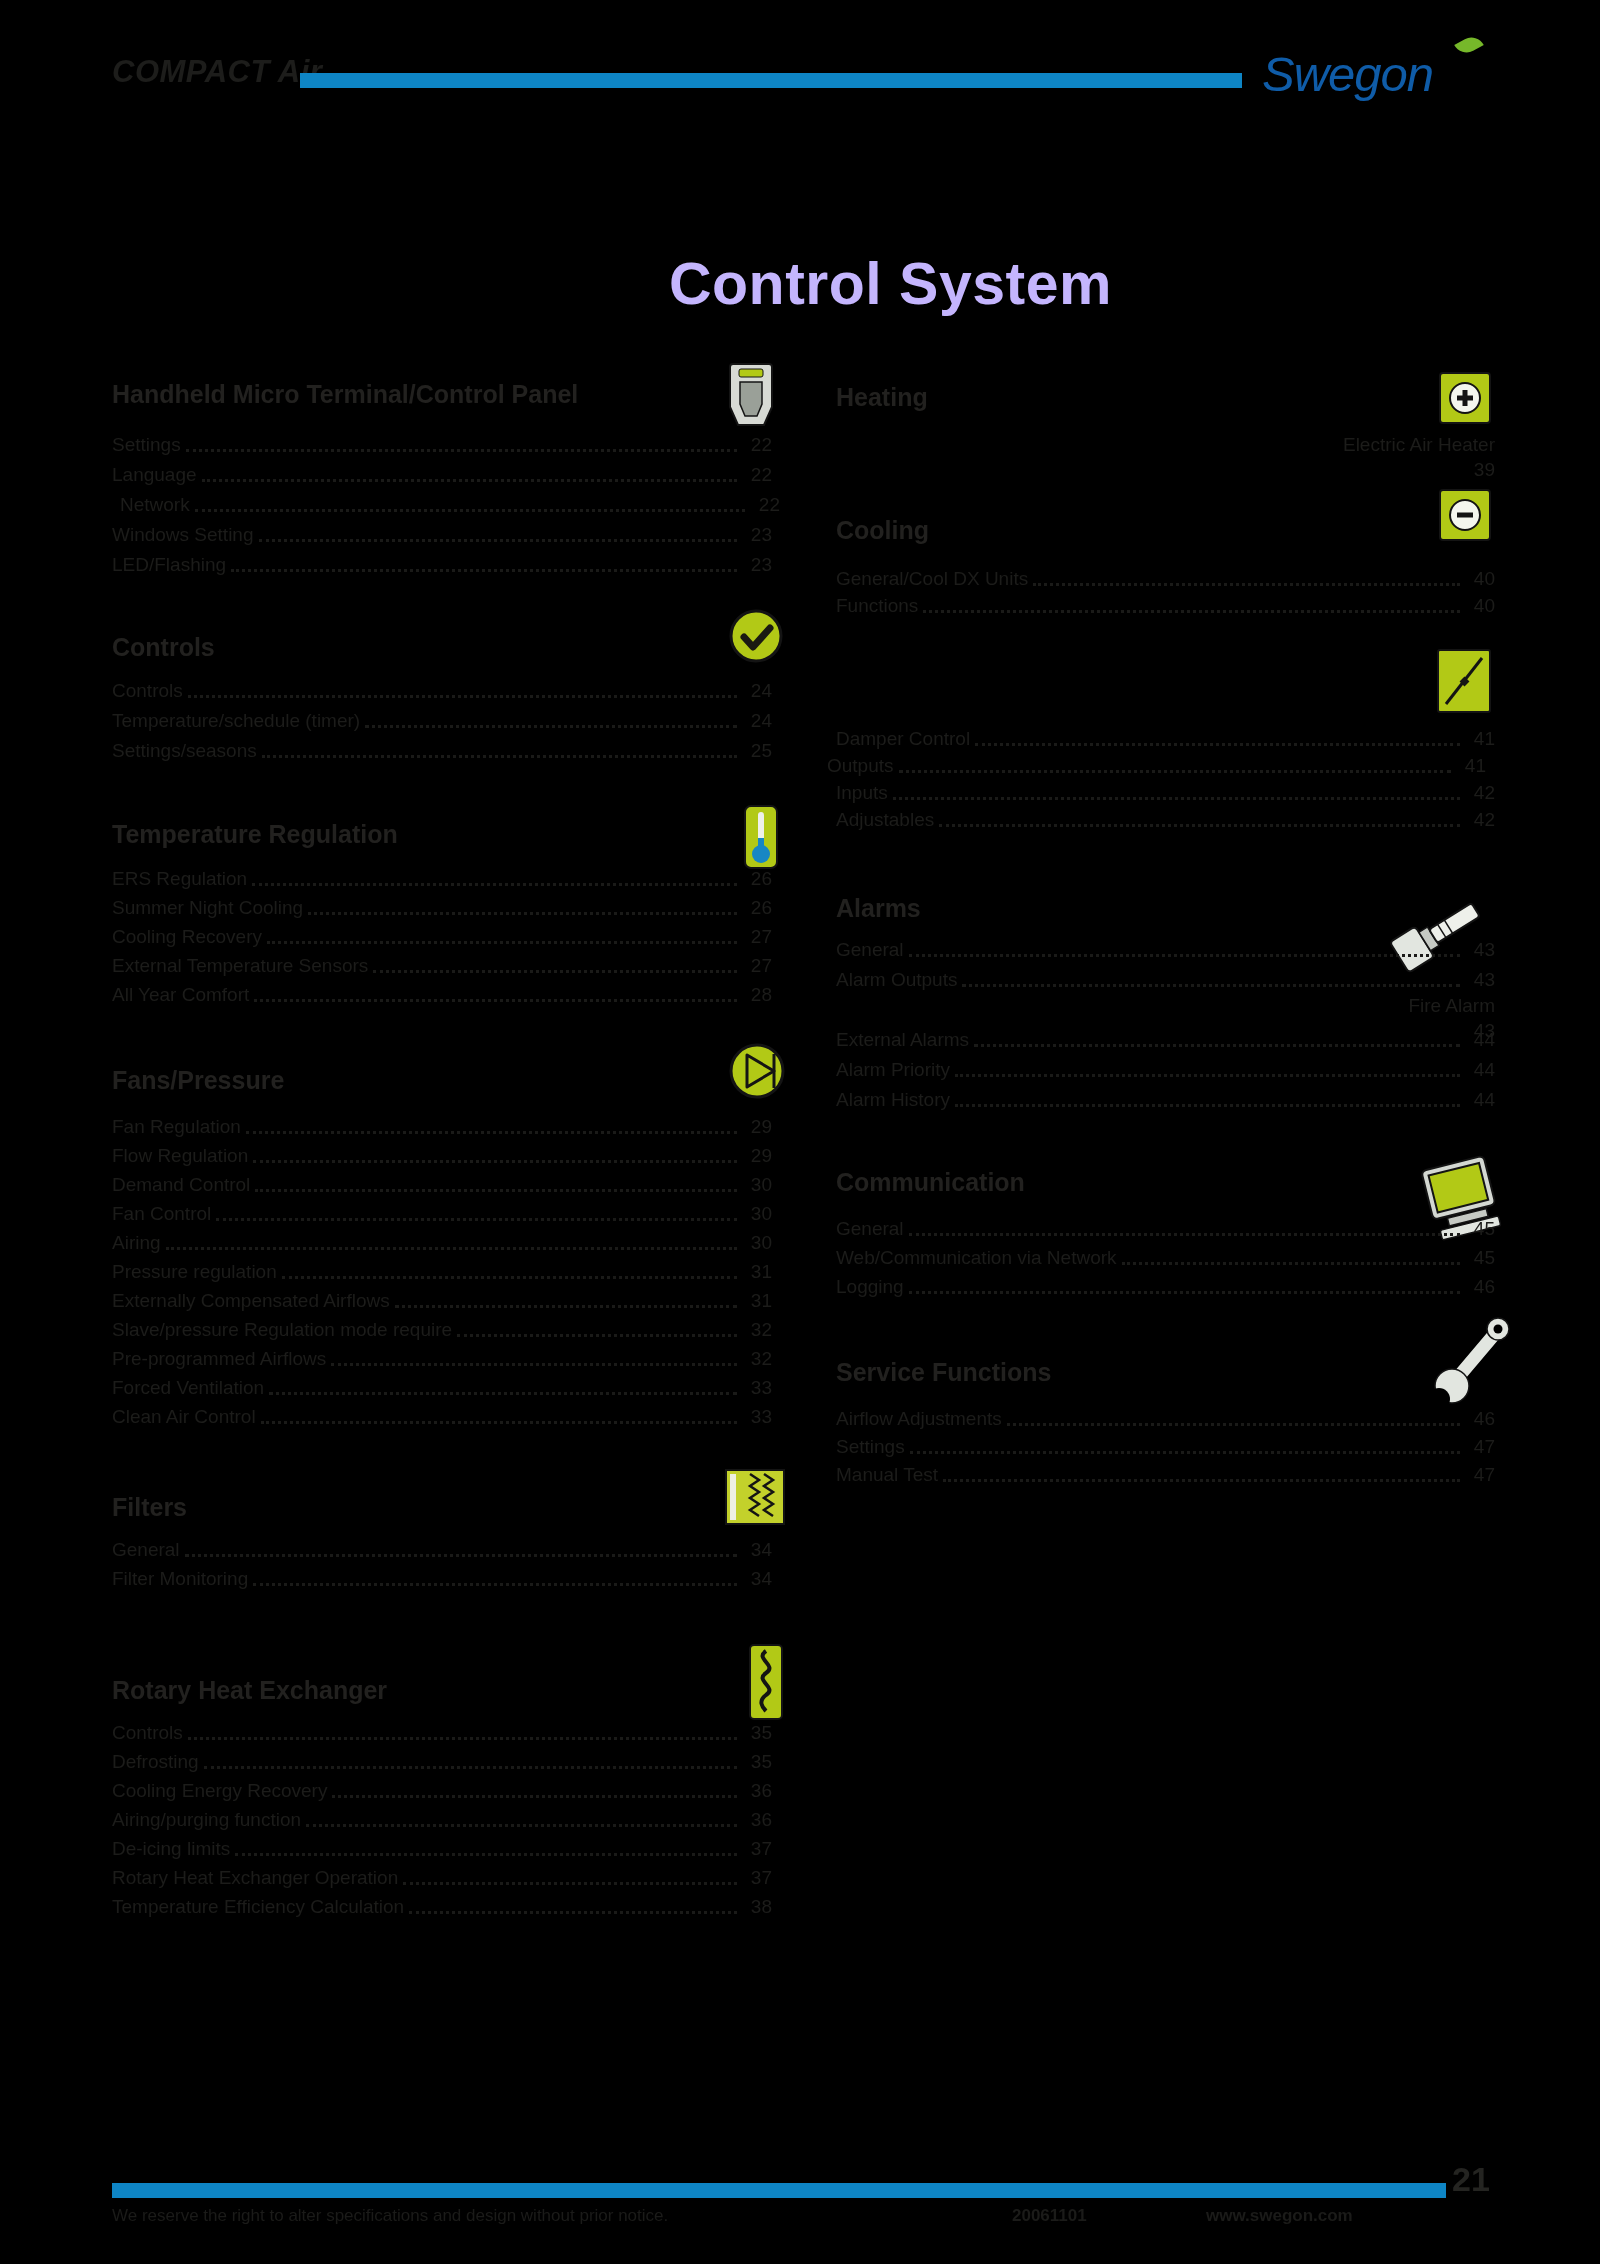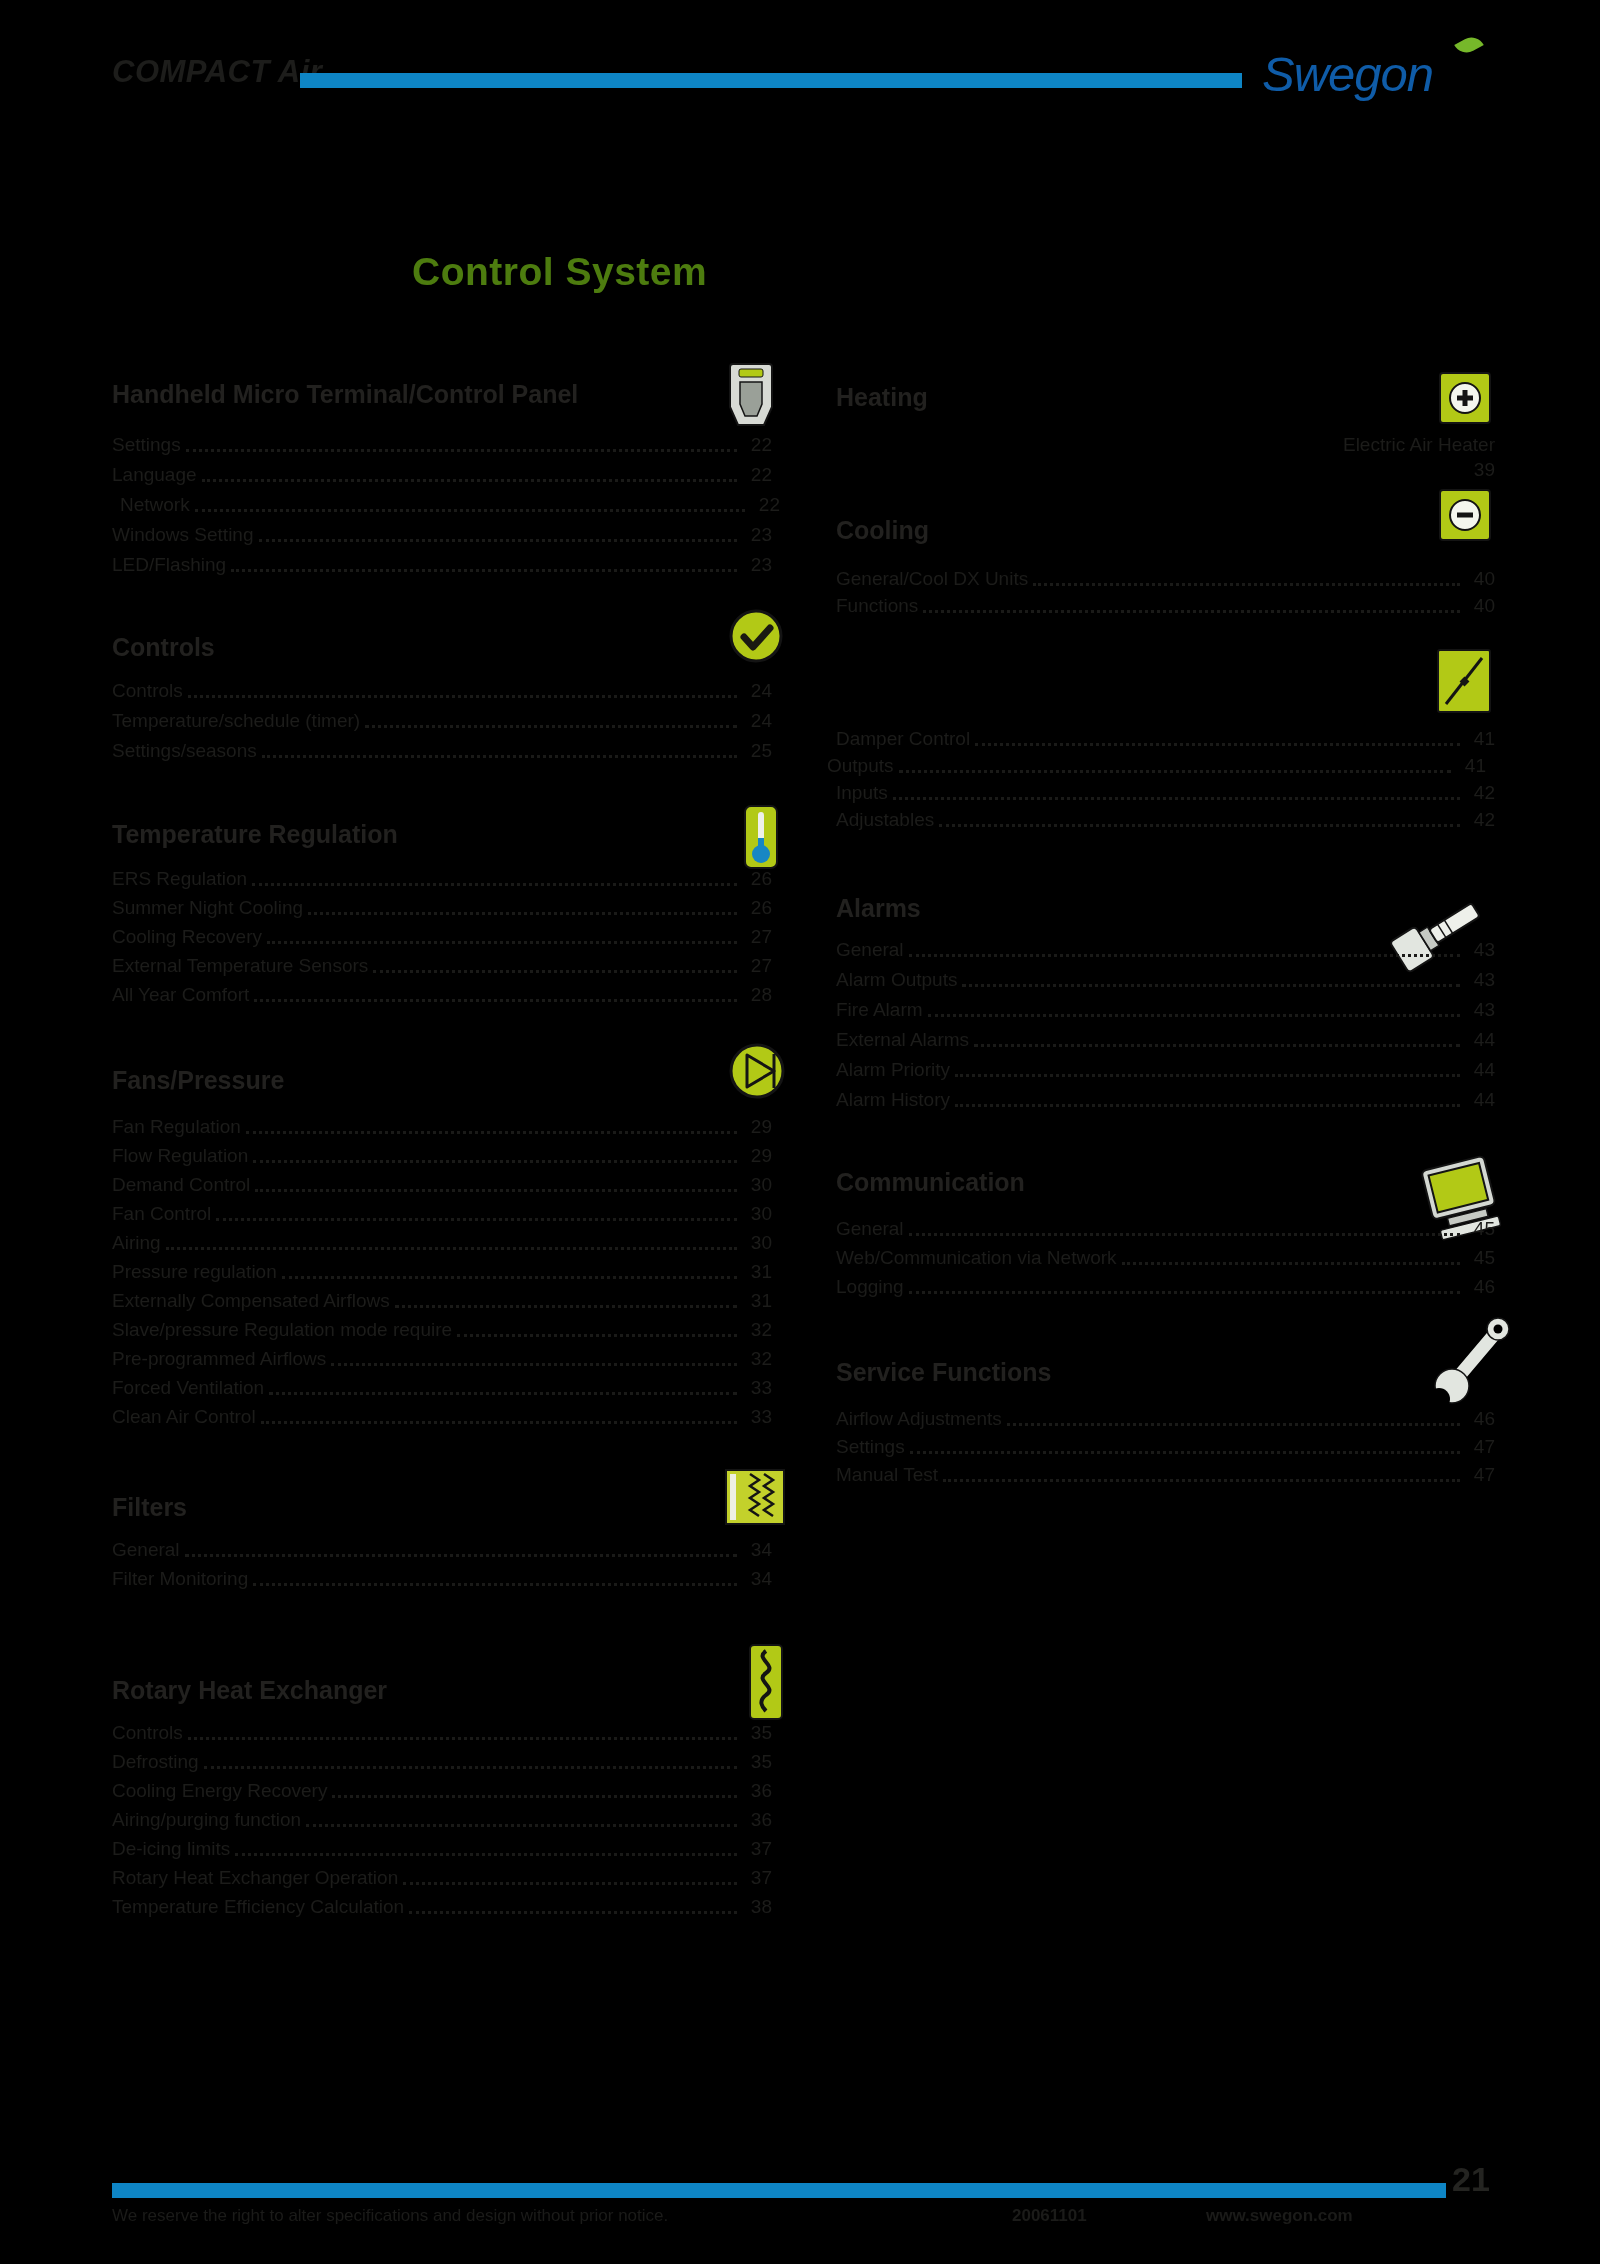--- a/index.html
+++ b/index.html
@@ -14,22 +14,22 @@
   }
   .header-rule { position:absolute; left:300px; top:73px; width:942px; height:15px; background:#0e85c5; }
   .logo { position:absolute; left:1262px; top:46px; width:230px; height:70px; }
   .logo-text { font-size:49px; font-weight:normal; font-style:italic; color:#0f5ca8; letter-spacing:-1px; }
   .logo-leaf {
     position:absolute; right:10px; top:-8px; width:26px; height:14px; background:#76b82a;
     border-radius:0 14px 0 14px; transform:rotate(-28deg);
   }
   
   .doc-title {
-    position:absolute; left:412px; top:250px; width:700px; text-align:left;
-    font-size:39px; font-weight:bold; color:#4d7c0f; letter-spacing:.5px;
+    position:absolute; left:412px; top:250px; width:700px; text-align:right;
+    font-size:59px; font-weight:bold; color:#c4b5fd; letter-spacing:.5px;
   }
   
   .toc-heading {
     position:absolute; font-size:25px; font-weight:bold; color:#22211f; white-space:nowrap;
   }
   .toc-icon { position:absolute; line-height:0; }
   .toc-row {
     position:absolute; display:flex; align-items:flex-end; height:26px;
     font-size:19px; color:#1c1c1a; cursor:pointer;
   }
@@ -330,21 +330,21 @@
     <div class="toc-row" style="left: 836px; top: 935px; width: 659px;">
       <span class="lbl">General</span>
       <span class="leader"></span>
       <span class="pg">43</span>
     </div>
     <div class="toc-row" style="left: 836px; top: 965px; width: 659px;">
       <span class="lbl">Alarm Outputs</span>
       <span class="leader"></span>
       <span class="pg">43</span>
     </div>
-    <div class="toc-row" style="left: 836px; top: 995px; width: 659px;">
+    <div class="toc-row" style="left: 836px; top: 995px; width: 659px; flex-direction: column;">
       <span class="lbl">Fire Alarm</span>
       <span class="leader"></span>
       <span class="pg">43</span>
     </div>
     <div class="toc-row" style="left: 836px; top: 1025px; width: 659px;">
       <span class="lbl">External Alarms</span>
       <span class="leader"></span>
       <span class="pg">44</span>
     </div>
     <div class="toc-row" style="left: 836px; top: 1055px; width: 659px;">

